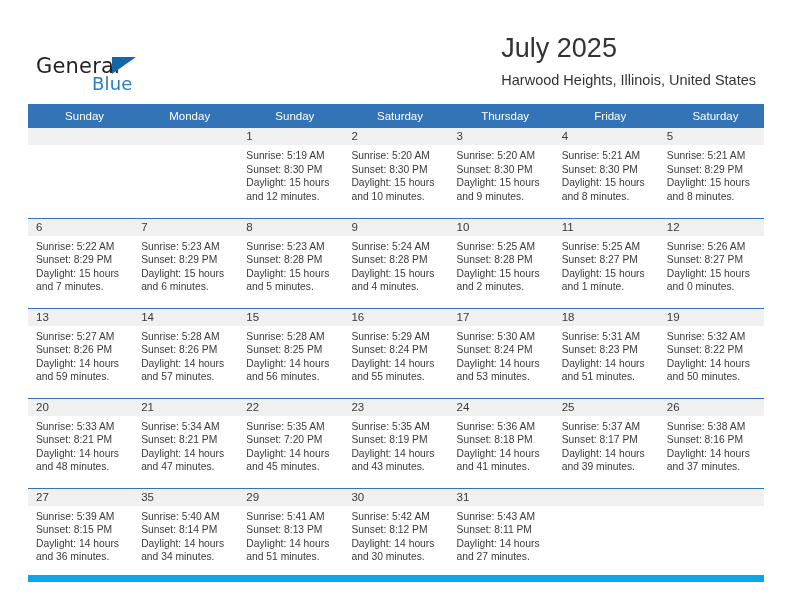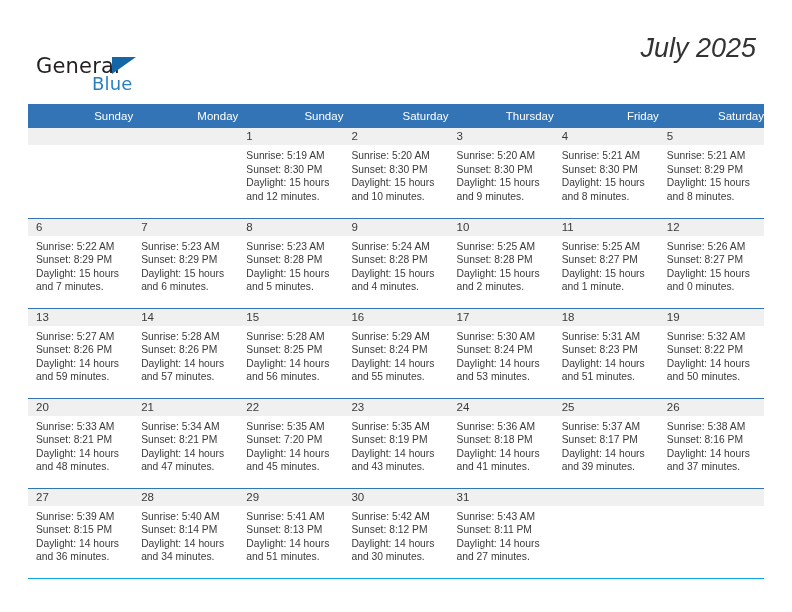--- a/index.html
+++ b/index.html
@@ -66,21 +66,20 @@
     height: 0;
     border-left: 24px solid #1566a8;
     border-bottom: 17px solid transparent;
   }
 
   .title-block {
     position: absolute;
     right: 36px;
     top: 32px;
     text-align: left;
-    font-style: italic;
   }
   .month-title {
     font-size: 27px;
     color: #333333;
     font-weight: 400;
     line-height: 32px;
     white-space: nowrap;
   }
   .location-subtitle {
     margin-top: 7px;
@@ -99,41 +98,41 @@
     width: 736px;
     border-collapse: collapse;
     table-layout: fixed;
   }
 
   .calendar th {
     background: #3274b5;
     color: #ffffff;
     font-size: 11.5px;
     font-weight: 400;
-    text-align: right;
+    text-align: center;
     padding: 6px 0 6px 8px;
     height: 20px;
     box-sizing: border-box;
     border: none;
   }
 
   .calendar td {
     vertical-align: top;
     padding: 0;
     border: none;
     border-top: 1px solid #3274b5;
     height: 90px;
     box-sizing: border-box;
     background: #ffffff;
   }
   .calendar tr.week:first-child td {
     border-top: none;
   }
   .calendar tr.week:last-child td {
-    border-bottom: 1px solid #0ea5e9;
+    border-bottom: 7px solid #0ea5e9;
     margin-top: 24px;
   }
 
   .cell-inner {
     height: 100%;
     box-sizing: border-box;
   }
 
   .daynum-band {
     background: #f0f0f0;
@@ -169,20 +168,21 @@
   <div class="header">
 
     <div class="brand">
       <span class="brand-general">General</span>
       <span class="brand-triangle"></span>
       <span class="brand-blue">Blue</span>
     </div>
 
     <div class="title-block">
       <div class="month-title">July 2025</div>
+      <div class="location-subtitle">Harwood Heights, Illinois, United States</div>
     </div>
 
   </div>
 
   <table class="calendar">
     <thead>
       <tr id="weekday-row">
           <th>Sunday</th>
           <th>Monday</th>
           <th>Sunday</th>
@@ -477,21 +477,21 @@
               <div class="daynum-band">27</div>
               <div class="cell-body">
                 <div>Sunrise: 5:39 AM</div>
                 <div>Sunset: 8:15 PM</div>
                 <div class="daylight-line">Daylight: 14 hours and 36 minutes.</div>
               </div>
             </div>
           </td>
           <td class="cell">
             <div class="cell-inner">
-              <div class="daynum-band">28</div>
+              <div class="daynum-band">35</div>
               <div class="cell-body">
                 <div>Sunrise: 5:40 AM</div>
                 <div>Sunset: 8:14 PM</div>
                 <div class="daylight-line">Daylight: 14 hours and 34 minutes.</div>
               </div>
             </div>
           </td>
           <td class="cell">
             <div class="cell-inner">
               <div class="daynum-band">29</div>

